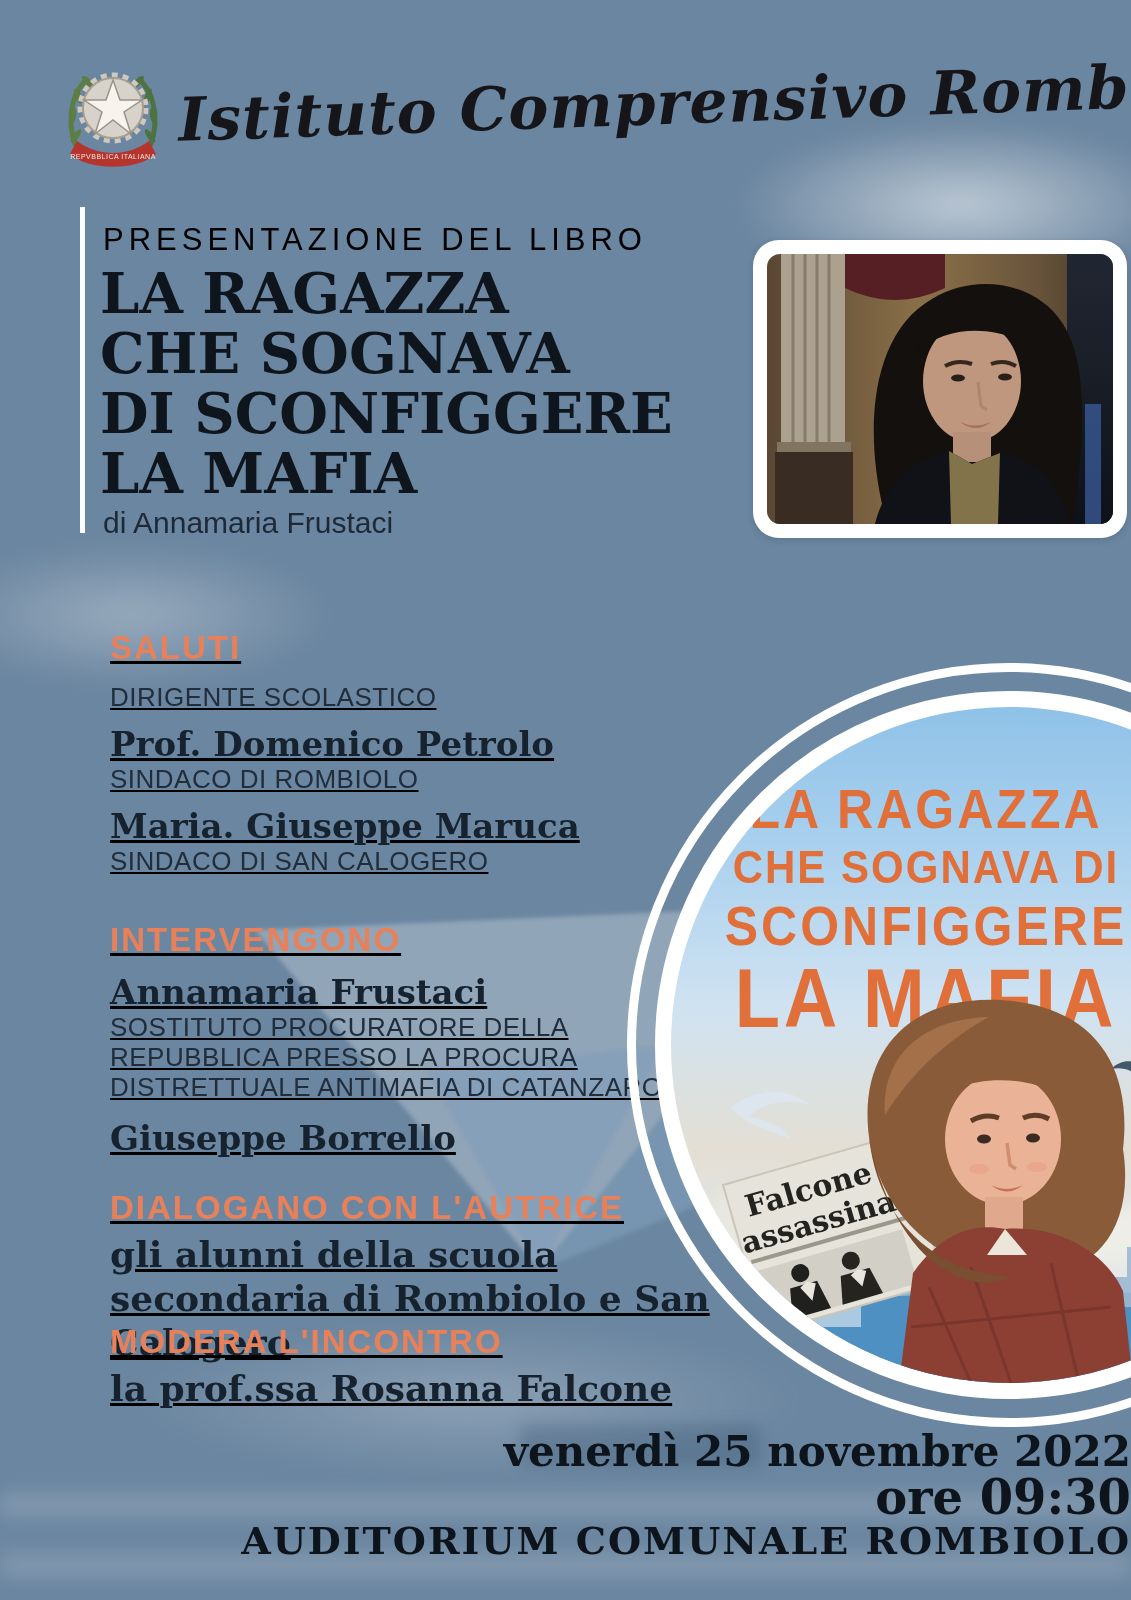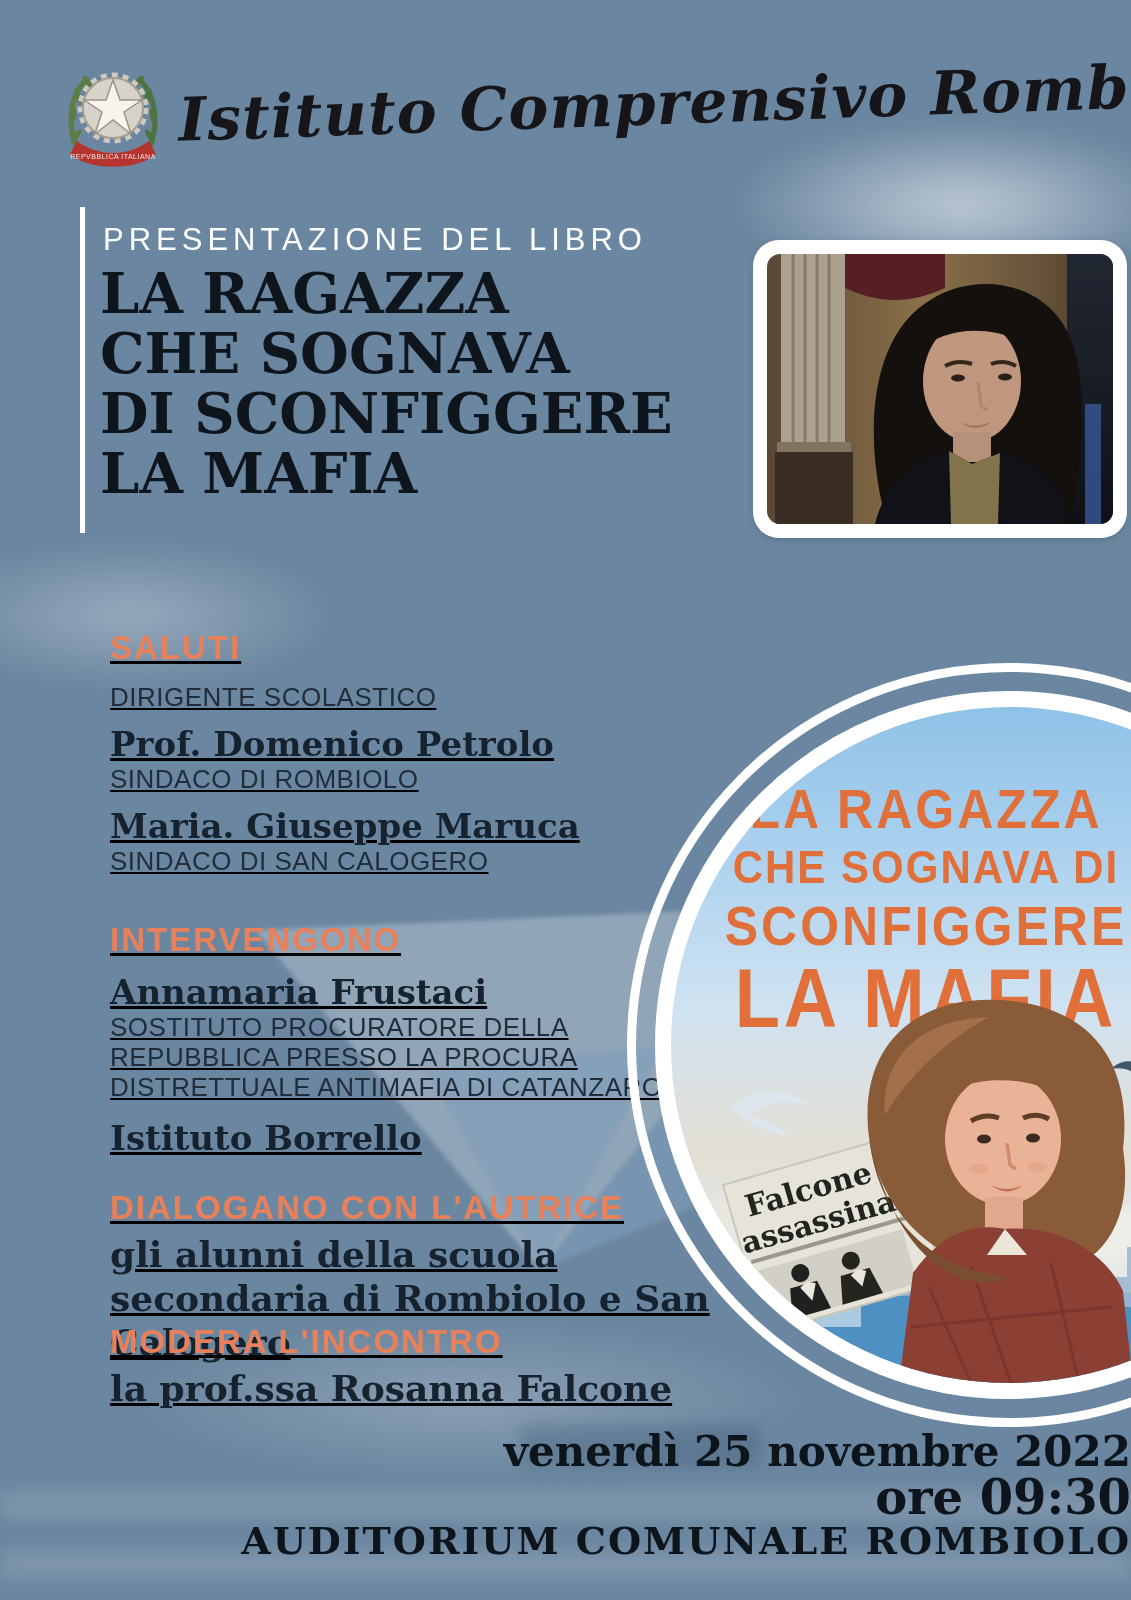--- a/index.html
+++ b/index.html
@@ -34,21 +34,21 @@
     position:absolute; left:178px; top:66px; z-index:2;
     font-family:"DejaVu Serif", serif; font-style:italic; font-weight:700;
     font-size:60px; color:#16161a; white-space:nowrap;
     transform:rotate(-2deg); letter-spacing:1px;
   }
 
   
   .vline { position:absolute; left:80px; top:207px; width:5px; height:326px; background:#ffffff; z-index:2; }
   .kicker {
     position:absolute; left:103px; top:222px; z-index:2;
-    font-size:31px; letter-spacing:5px; color:#ffffff;
+    font-size:31px; letter-spacing:5px; color:#000000;
   }
   .book-title {
     position:absolute; left:100px; top:263px; z-index:2;
     font-family:"DejaVu Serif", serif; font-weight:700;
     font-size:56px; line-height:60px; color:#0f151c;
   }
   .byline { position:absolute; left:103px; top:506px; z-index:2; font-size:30px; color:#1d2936; }
 
   
   .photo-frame {
@@ -133,20 +133,21 @@
   <div class="script-title">Istituto Comprensivo Rombiolo</div>
 
   <div class="vline"></div>
   <div class="kicker">PRESENTAZIONE DEL LIBRO</div>
   <div class="book-title">
     <div>LA RAGAZZA</div>
     <div>CHE SOGNAVA</div>
     <div>DI SCONFIGGERE</div>
     <div>LA MAFIA</div>
   </div>
+  <div class="byline">di Annamaria Frustaci</div>
 
   <div class="photo-frame">
     <div class="photo-inner">
       <svg width="346" height="270" viewBox="0 0 346 270">
         <defs>
           <linearGradient id="wood" x1="0" y1="0" x2="1" y2="0">
             <stop offset="0" stop-color="#5f4c38"></stop>
               <stop offset="0.45" stop-color="#94784e"></stop>
             <stop offset="0.8" stop-color="#6d573e"></stop>
               <stop offset="1" stop-color="#4a3a2c"></stop>
@@ -203,21 +204,21 @@
     </div>
   </div>
 
   <div class="section" style="top:920px">
     <div class="sec-heading">INTERVENGONO</div>
     <div class="entry">
       <div class="entry-name">Annamaria Frustaci</div>
       <div class="entry-role" style="width:600px; line-height:30px">SOSTITUTO PROCURATORE DELLA REPUBBLICA PRESSO LA PROCURA DISTRETTUALE ANTIMAFIA DI CATANZARO</div>
     </div>
     <div class="entry" style="margin-top:18px">
-      <div class="entry-name">Istituto Borrello</div>
+      <div class="entry-name">Giuseppe Borrello</div>
     </div>
   </div>
 
   <div class="section" style="top:1188px">
     <div class="sec-heading">DIALOGANO CON L'AUTRICE</div>
     <div class="serif-body" style="width:620px">gli alunni della scuola secondaria di Rombiolo e San Calogero</div>
   </div>
 
   <div class="section" style="top:1322px">
     <div class="sec-heading">MODERA L'INCONTRO</div>

